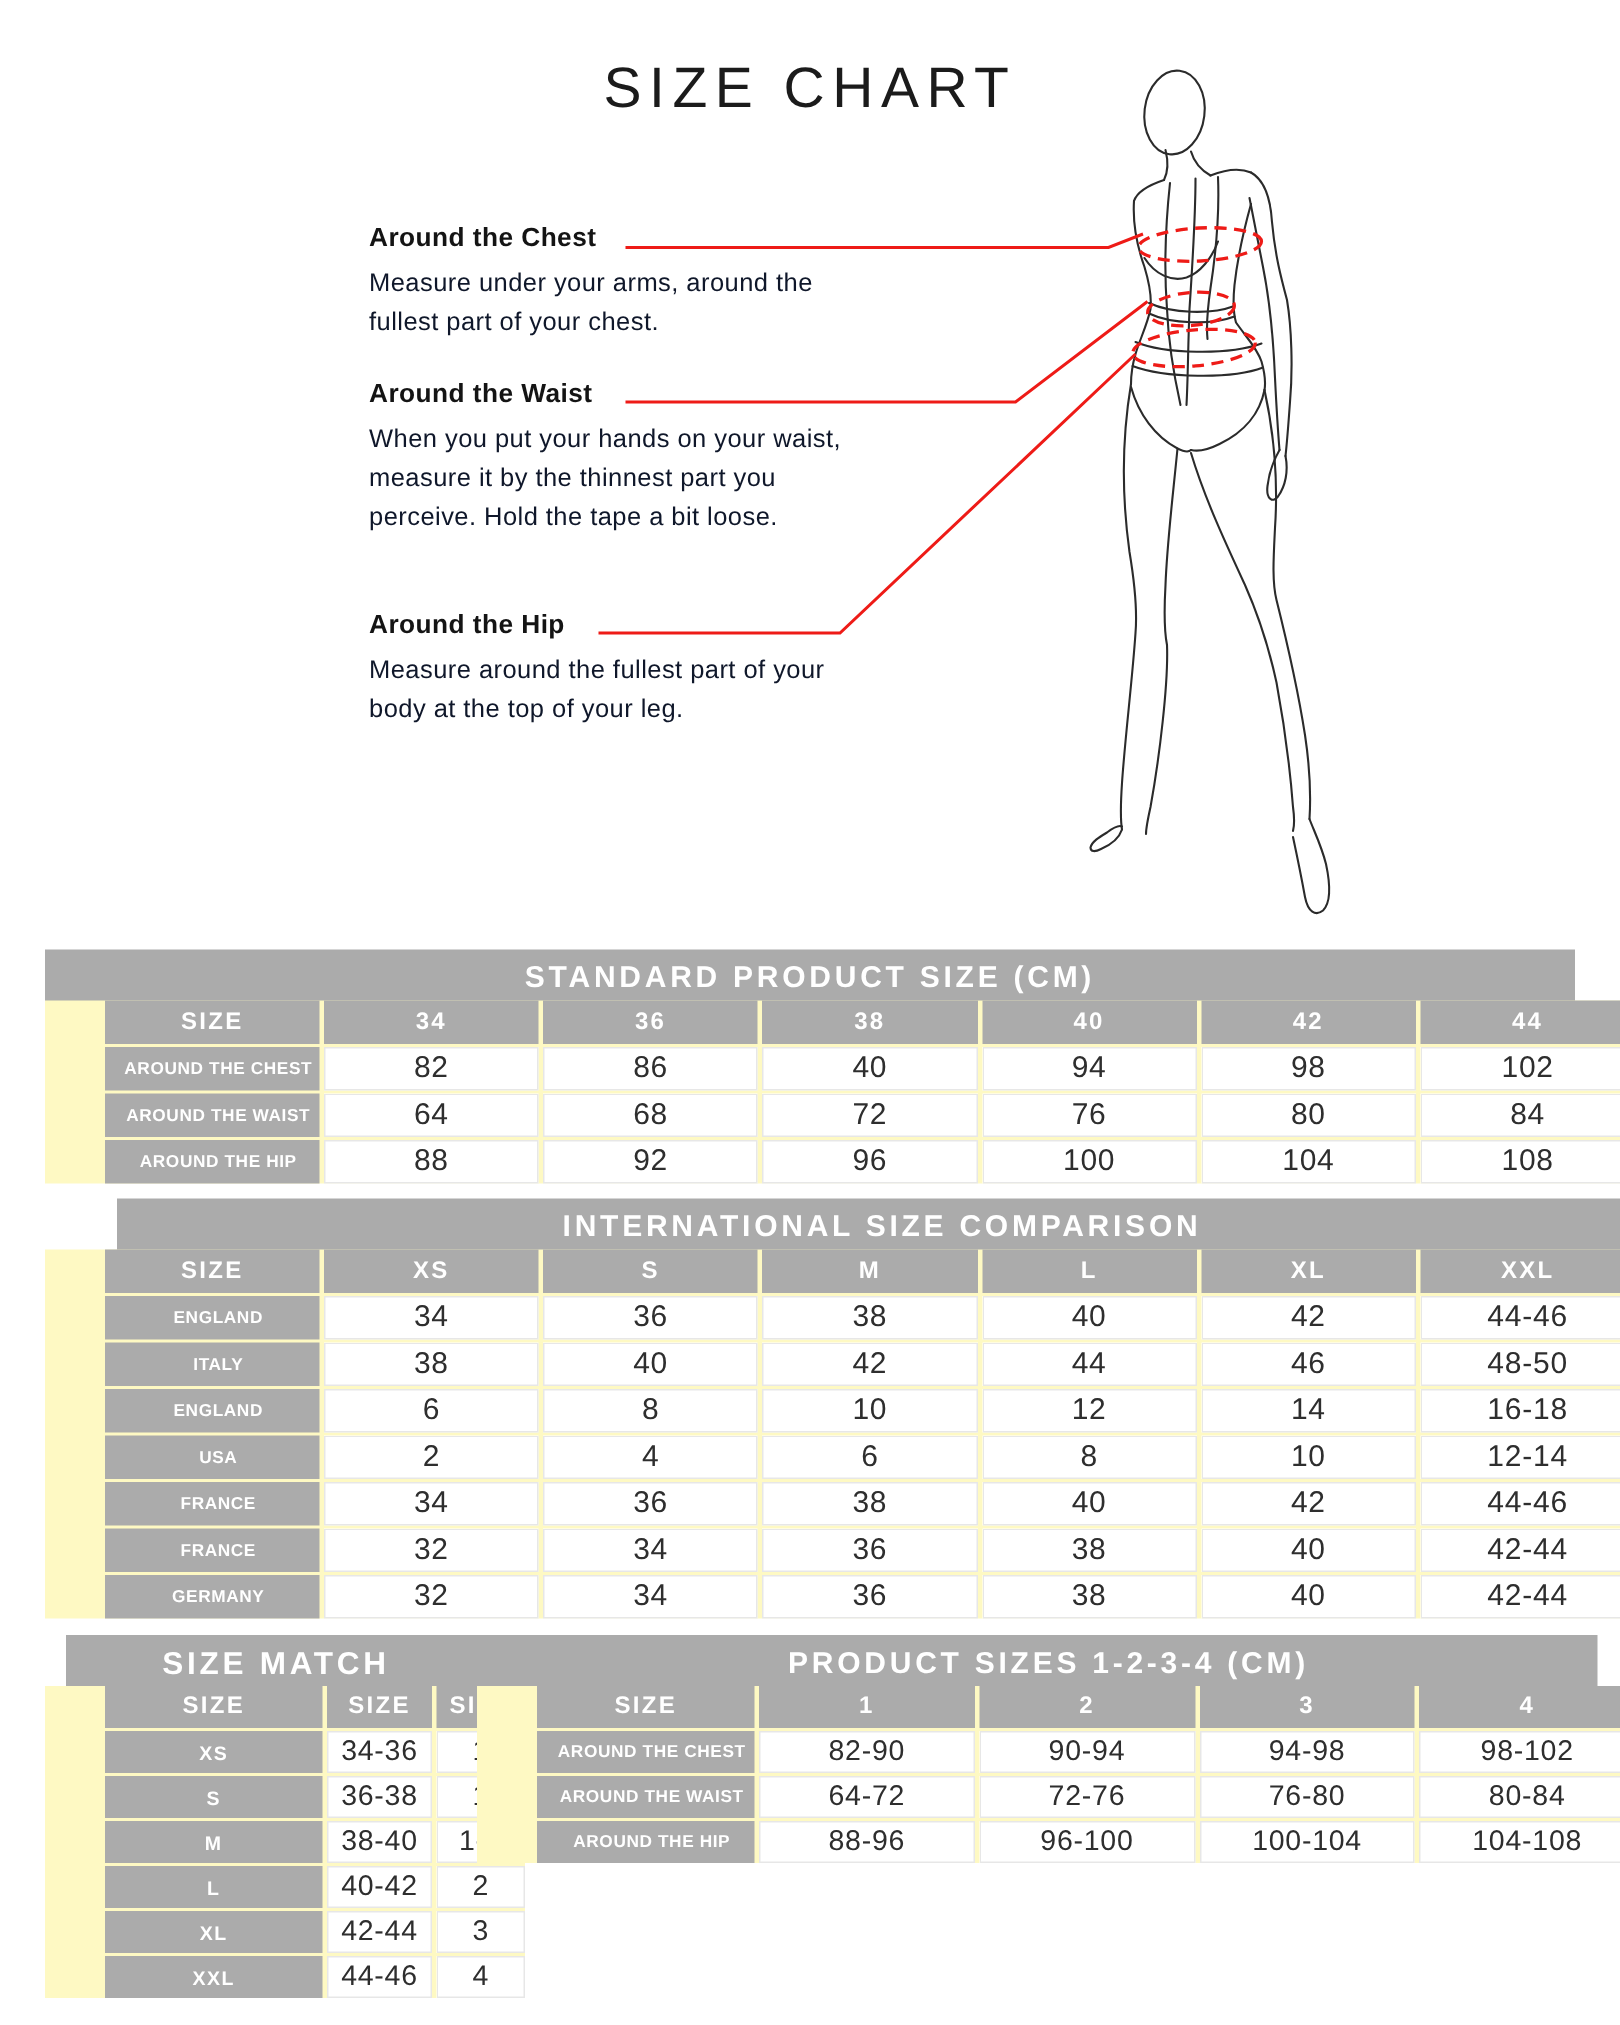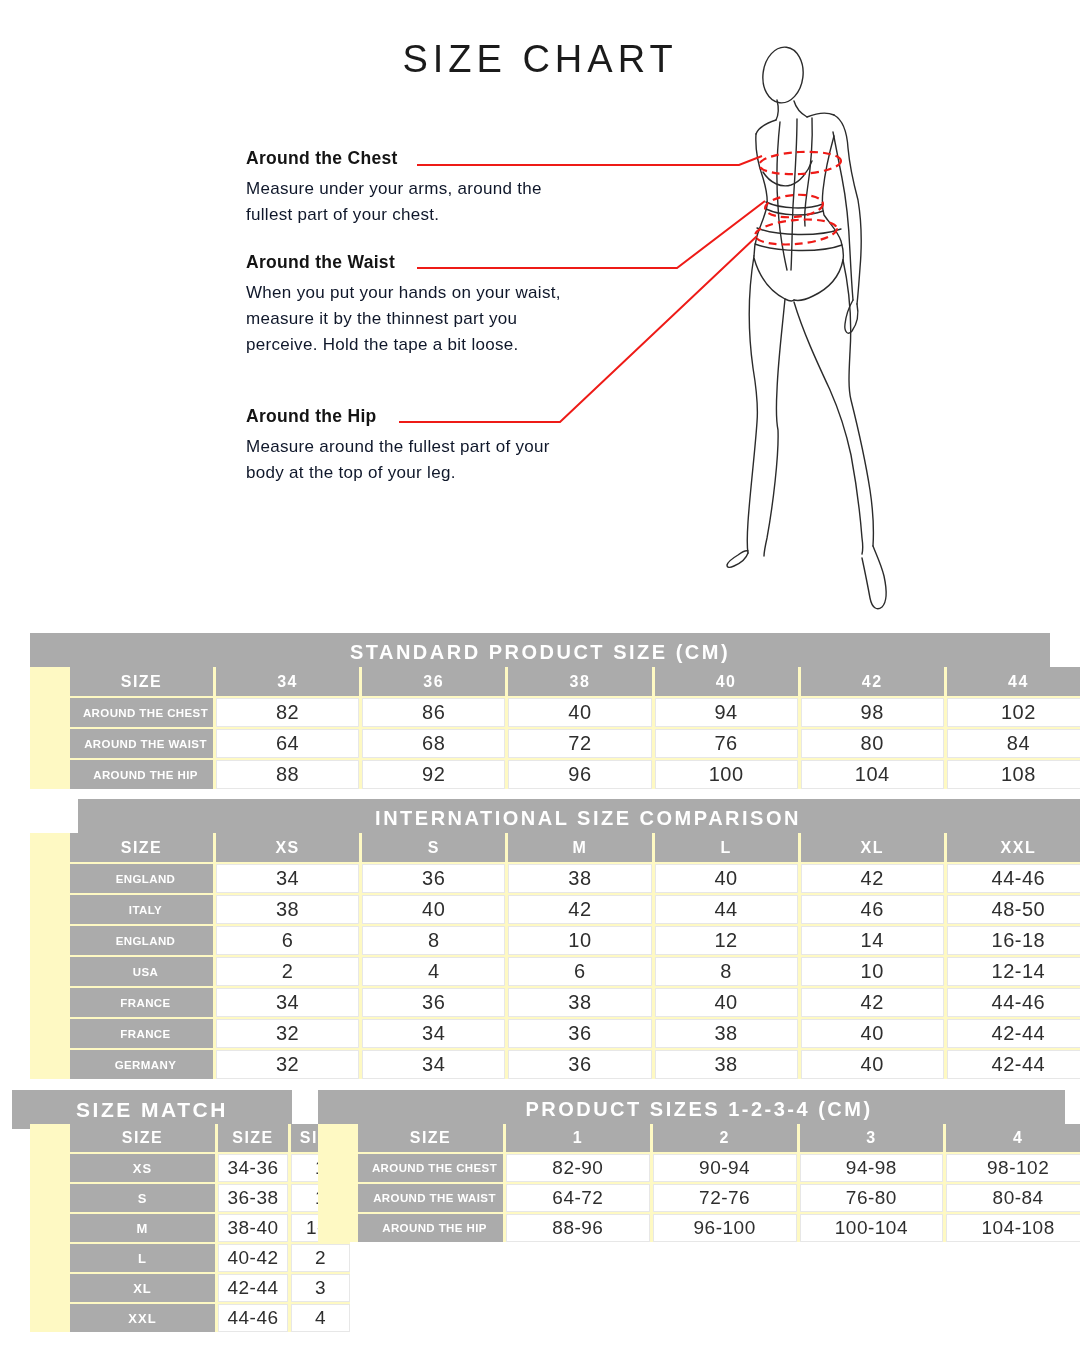--- a/index.html
+++ b/index.html
@@ -199,21 +199,21 @@
       <div class="dc">42-44</div>
       <div class="lc">GERMANY</div>
       <div class="dc">32</div>
       <div class="dc">34</div>
       <div class="dc">36</div>
       <div class="dc">38</div>
       <div class="dc">40</div>
       <div class="dc">42-44</div>
     </div>
 
-  <div class="tband" style="left:12px;top:1090px;width:280px;font-size:21px;">SIZE MATCH</div>
+  <div class="tband" style="left:44px;top:1090px;width:280px;font-size:21px;">SIZE MATCH</div>
   <div class="tbl cols3" style="left:30px;top:1124px;width:280px;" data-table="size_match">
       <div class="hc">SIZE</div>
       <div class="hc">SIZE</div>
       <div class="hc">SIZE</div>
       <div class="lc">XS</div>
       <div class="dc">34-36</div>
       <div class="dc">1</div>
       <div class="lc">S</div>
       <div class="dc">36-38</div>
       <div class="dc">1</div>

